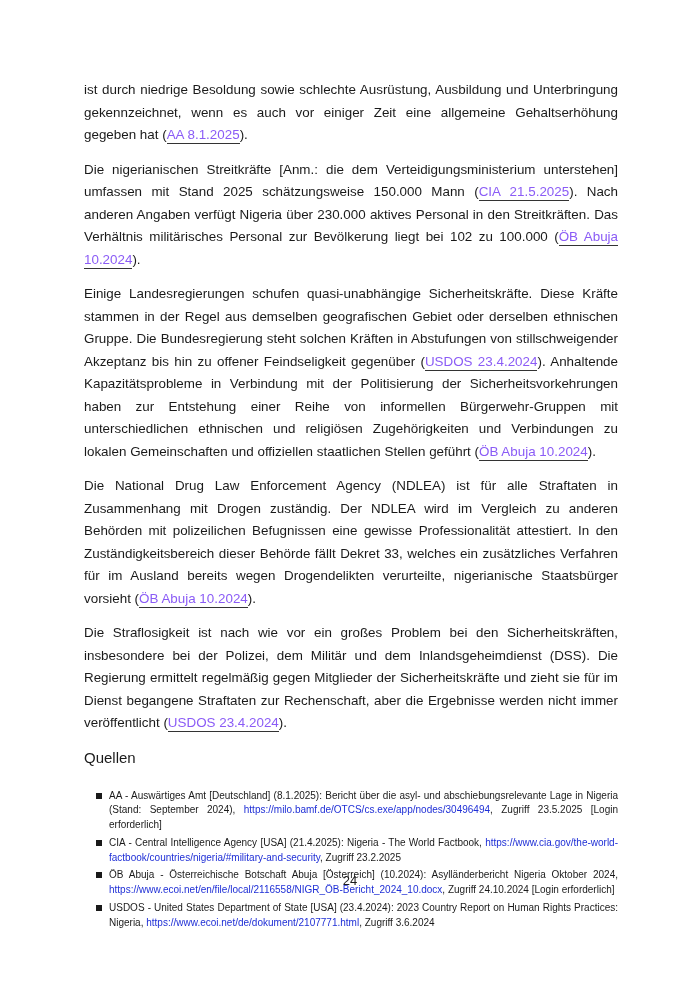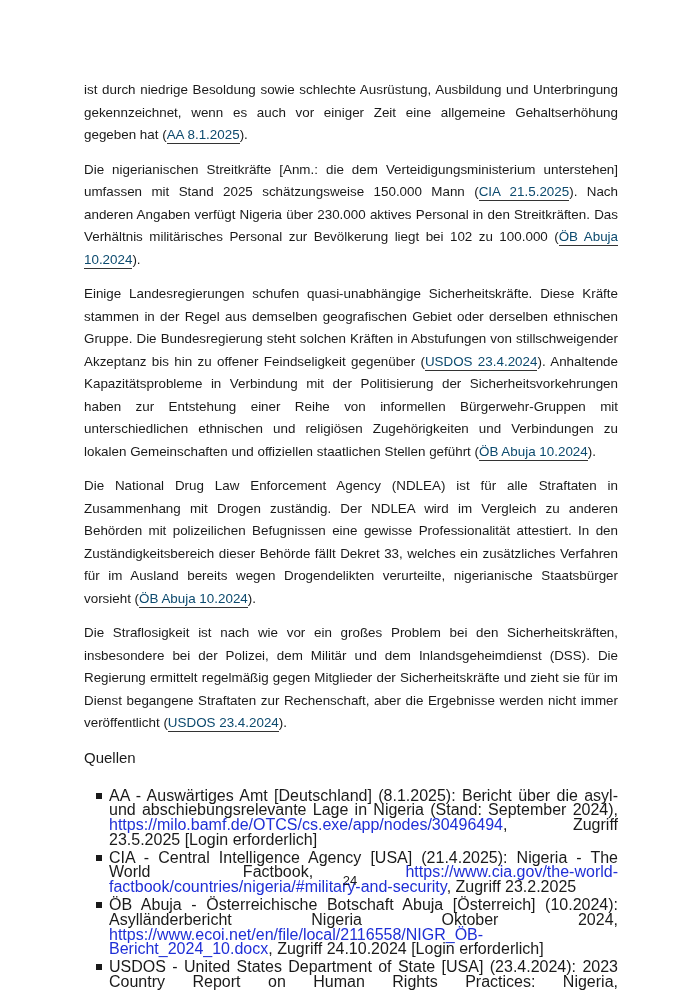--- a/index.html
+++ b/index.html
@@ -1,23 +1,23 @@
 <!DOCTYPE html>
 <html><head>
 <meta charset="utf-8">
 <style>
   html, body { margin: 0; padding: 0; background: #ffffff; }
   body { width: 700px; height: 990px; position: relative; overflow: hidden; }
   .page { position: absolute; left: 84px; top: 79px; width: 534px;
     font-family: "Liberation Sans", sans-serif; color: #1a1a1a; }
   p.para { margin: 0 0 12px 0; font-size: 13.4px; line-height: 22.5px; text-align: justify; hyphens: manual; }
-  .cite { border-bottom: 1px solid #333; padding-bottom: 1px; color: #0c4a6e; text-decoration: none; cursor: pointer; }
+  .cite { border-bottom: 1px solid #333; padding-bottom: 1px; color: #8b5cf6; text-decoration: none; cursor: pointer; }
   .quellen { font-size: 15px; line-height: 22px; margin: 2px 0 20px 0; }
   ul.sources { list-style: none; margin: 0; padding: 0 0 0 12px; }
-  ul.sources li { position: relative; padding-left: 13px; font-size: 16px; line-height: 14.8px; margin-bottom: 3px; text-align: justify; }
+  ul.sources li { position: relative; padding-left: 13px; font-size: 10px; line-height: 14.8px; margin-bottom: 3px; text-align: justify; }
   ul.sources li .bullet { position: absolute; left: 0; top: 4px; width: 6px; height: 6px; background: #1a1a1a; }
   a.url { color: #1f2fd6; text-decoration: none; }
   .pagenum { position: absolute; left: 0; right: 0; top: 873px; text-align: center;
     font-family: "Liberation Sans", sans-serif; font-size: 13px; color: #1a1a1a; }
 </style>
 </head>
 <body>
 
 <div class="page">
   <p class="para"><span>ist durch niedrige Besoldung sowie schlechte Ausrüstung, Ausbildung und Unterbringung ge­kennzeichnet, wenn es auch vor einiger Zeit eine allgemeine Gehaltserhöhung gegeben hat (</span><a class="cite">AA 8.1.2025</a><span>).</span></p>

